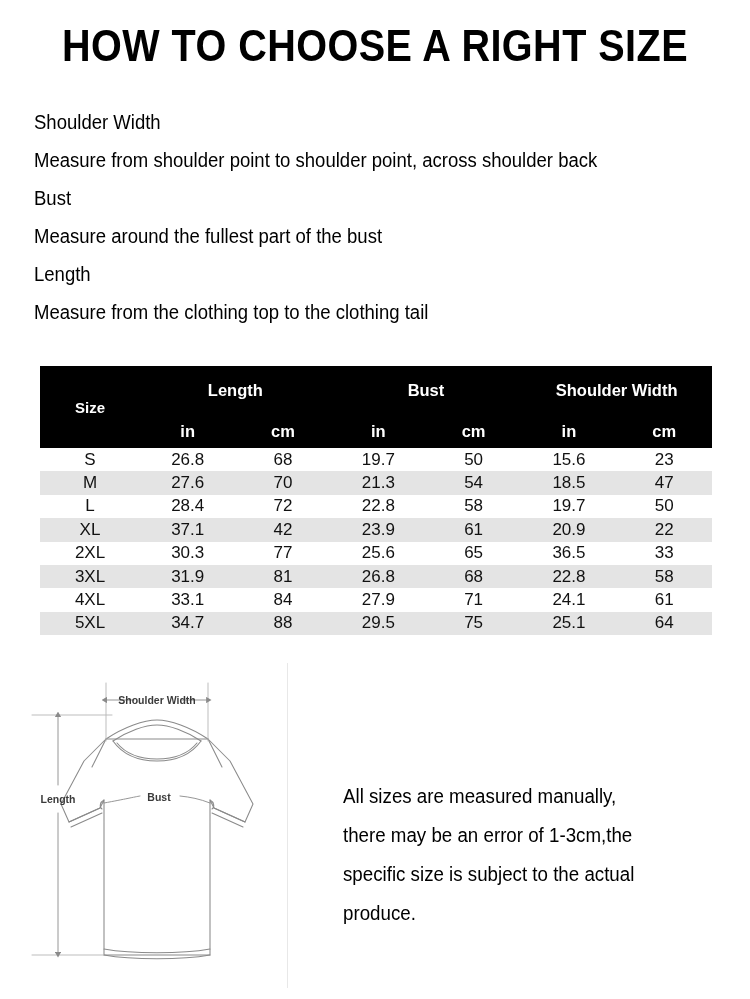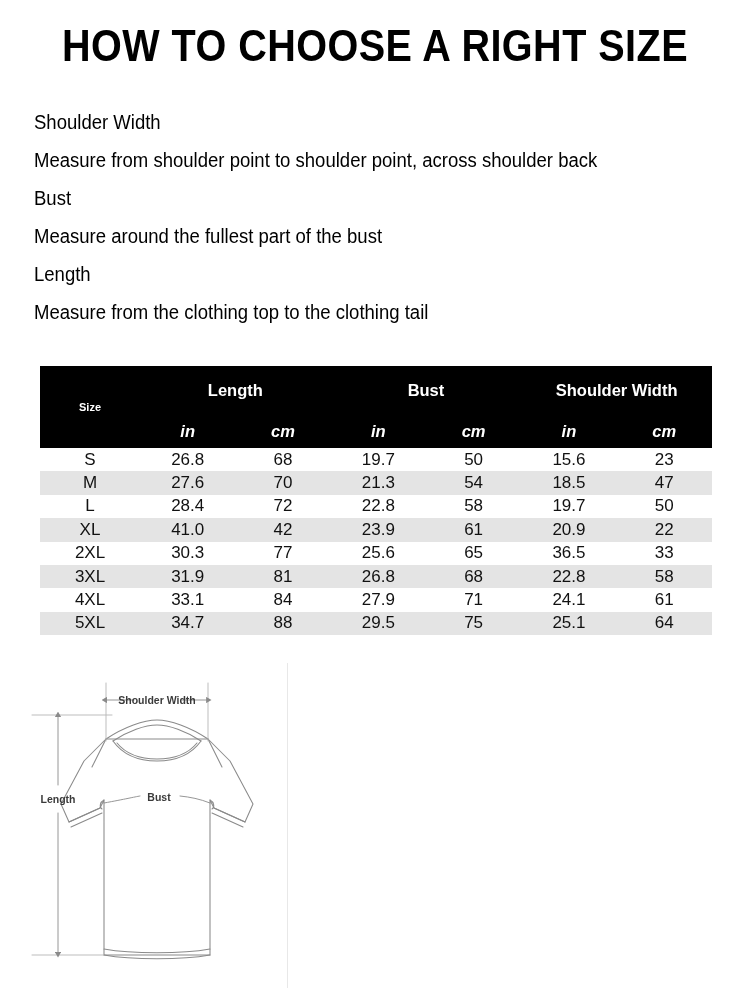--- a/index.html
+++ b/index.html
@@ -70,25 +70,24 @@
     background: #000000;
     color: #ffffff;
     font-weight: bold;
     font-size: 16.5px;
   }
   .size-table thead tr.group-row th {
     height: 48px;
   }
   .size-table thead tr.unit-row th {
     height: 34px;
-    font-style: italic;
   }
   .size-table thead th.size-head {
     height: 82px;
-    font-size: 11px;
+    font-size: 15px;
   }
   .size-table tbody td {
     height: 23.4px;
     font-size: 17px;
     font-weight: 400;
     color: #111111;
   }
   .size-table tbody tr.odd td {
     background: #ffffff;
   }
@@ -202,21 +201,21 @@
       <td>L</td>
       <td>28.4</td>
       <td>72</td>
       <td>22.8</td>
       <td>58</td>
       <td>19.7</td>
       <td>50</td>
     </tr>
     <tr class="even">
       <td>XL</td>
-      <td>41.0</td>
+      <td>37.1</td>
       <td>42</td>
       <td>23.9</td>
       <td>61</td>
       <td>20.9</td>
       <td>22</td>
     </tr>
     <tr class="odd">
       <td>2XL</td>
       <td>30.3</td>
       <td>77</td>
@@ -330,14 +329,20 @@
       </g>
 
       <text x="135" y="49" text-anchor="middle" font-family="'Liberation Sans', sans-serif" font-size="10.5" fill="#3a3a3a" font-weight="600">Shoulder Width</text>
 
       <text x="137" y="146" text-anchor="middle" font-family="'Liberation Sans', sans-serif" font-size="10.5" fill="#3a3a3a" font-weight="600">Bust</text>
 
       <text x="36" y="148" text-anchor="middle" font-family="'Liberation Sans', sans-serif" font-size="10.5" fill="#3a3a3a" font-weight="600">Length</text>
     </svg>
   </div>
 
+  <div class="note">
+    <p>All sizes are measured manually,</p>
+    <p>there may be an error of 1-3cm,the</p>
+    <p>specific size is subject to the actual</p>
+    <p>produce.</p>
+  </div>
 
 </div>
 
 </body></html>

